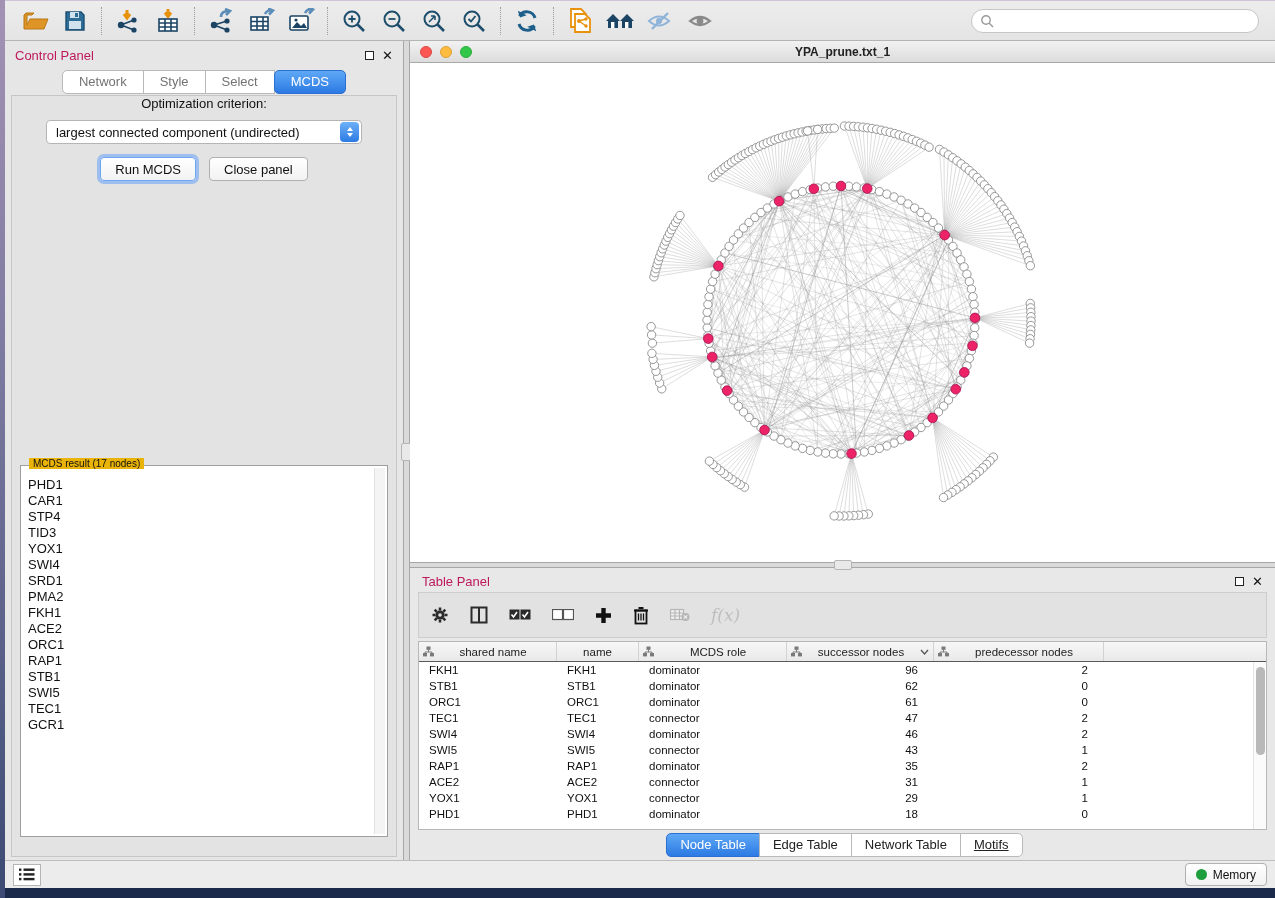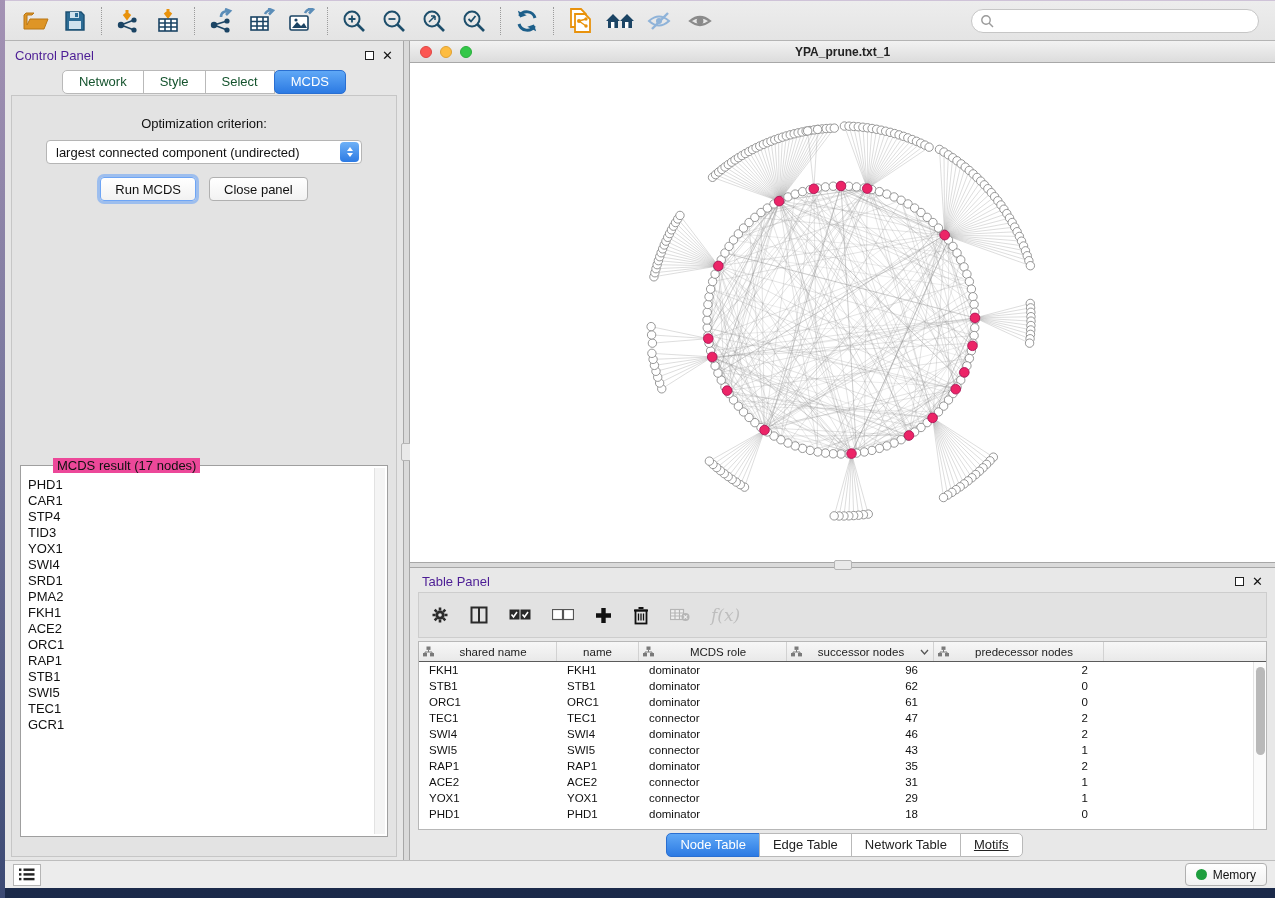--- a/index.html
+++ b/index.html
@@ -21,49 +21,49 @@
     border-radius:12px; display:flex; align-items:center; padding:0 8px; margin-right:6px; }
   .searchbox input { border:none; outline:none; flex:1; font-size:12px; background:transparent; margin-left:5px; }
 
   
   .main { flex:1; display:flex; min-height:0; }
 
   
   .control-panel { width:399px; background:#e6e6e6; border-right:1px solid #a7a7a7;
     display:flex; flex-direction:column; flex:0 0 auto; }
   .cp-titlerow { height:26px; display:flex; align-items:center; padding:2px 10px 0 10px; }
-  .panel-title { font-size:13px; color:#4c1d95; }
+  .panel-title { font-size:13px; color:#be185d; }
   .win-mini { margin-left:auto; display:flex; align-items:center; gap:8px; }
   .float-ic { width:9px; height:9px; border:1.5px solid #222; background:#fff; }
   .close-ic { font-size:13px; font-weight:bold; color:#111; line-height:9px; }
   .cp-tabsrow { height:27px; display:flex; justify-content:center; align-items:flex-end; padding-bottom:0; }
-  .seg-tab { font-size:13px; color:#14532d; background:#fff; border:1px solid #b9b9b9;
+  .seg-tab { font-size:13px; color:#737373; background:#fff; border:1px solid #b9b9b9;
     padding:3px 16px 4px 16px; margin-left:-1px; }
   .seg-tab:first-child { border-radius:5px 0 0 5px; margin-left:0; }
   .seg-tab.last { border-radius:0 5px 5px 0; }
   .seg-tab.selected { background:linear-gradient(#5fa8f6,#2c7ae3); color:#fff; border-color:#2a6fd1; border-radius:5px; }
   .cp-frame { flex:1; margin:1px 6px 3px 6px; background:#e3e3e3; border:1px solid #c6c6c6;
     display:flex; flex-direction:column; min-height:0; }
-  .opt-label { text-align:center; font-size:13px; color:#111; margin-top:20px; }
+  .opt-label { text-align:center; font-size:13px; color:#111; }
   .dropdown { width:316px; height:24px; margin:9px auto 0 auto; background:#fff; border:1px solid #b5b5b5;
     border-radius:4px; display:flex; align-items:center; padding-left:9px; }
   .dropdown .dd-text { flex:1; font-size:13px; color:#111; }
   .dd-stepper { width:19px; height:20px; margin-right:2px; border-radius:4px;
     background:linear-gradient(#6eb1f7,#2c7ae3); display:flex; flex-direction:column;
     align-items:center; justify-content:center; gap:2px; }
   .dd-up { width:0; height:0; border-left:3.5px solid transparent; border-right:3.5px solid transparent; border-bottom:4.5px solid #fff; }
   .dd-down { width:0; height:0; border-left:3.5px solid transparent; border-right:3.5px solid transparent; border-top:4.5px solid #fff; }
   .btn-row { display:flex; justify-content:center; gap:13px; margin-top:13px; }
   .push-btn { font-size:13px; color:#111; background:linear-gradient(#ffffff,#f2f2f2);
     border:1px solid #b0b0b0; border-radius:4px; padding:3px 14px; height:24px; }
   .push-btn.focused { box-shadow:0 0 0 3px rgba(110,165,245,.6); border-color:#6ea5f5; }
   .cp-flex { flex:1; }
   .result-group { position:relative; margin:0 8px 19px 8px; height:372px;
     border:1px solid #9f9f9f; background:#fff; }
-  .result-legend { position:absolute; top:-8px; left:8px; background:#ec4899; padding:0 4px; font-size:13px; color:#111;margin-left:24px; }
+  .result-legend { position:absolute; top:-8px; left:8px; background:#eab308; padding:0 4px; font-size:10px; color:#111; }
   .result-list { position:absolute; inset:2px 13px 2px 2px; overflow:hidden; padding:9px 0 0 5px; }
   .mcds-item { font-size:13px; line-height:16px; color:#111; }
   .result-scroll { position:absolute; top:2px; right:2px; bottom:2px; width:11px;
     background:#f4f4f4; border-left:1px solid #e2e2e2; }
 
   
   .divider-v { width:6px; background:#dadada; border-right:1px solid #a7a7a7; position:relative; flex:0 0 auto; }
   .grip-v { position:absolute; top:402px; left:-3px; width:11px; height:18px;
     background:#e9e9e9; border:1px solid #b5b5b5; border-radius:2px; }
 

